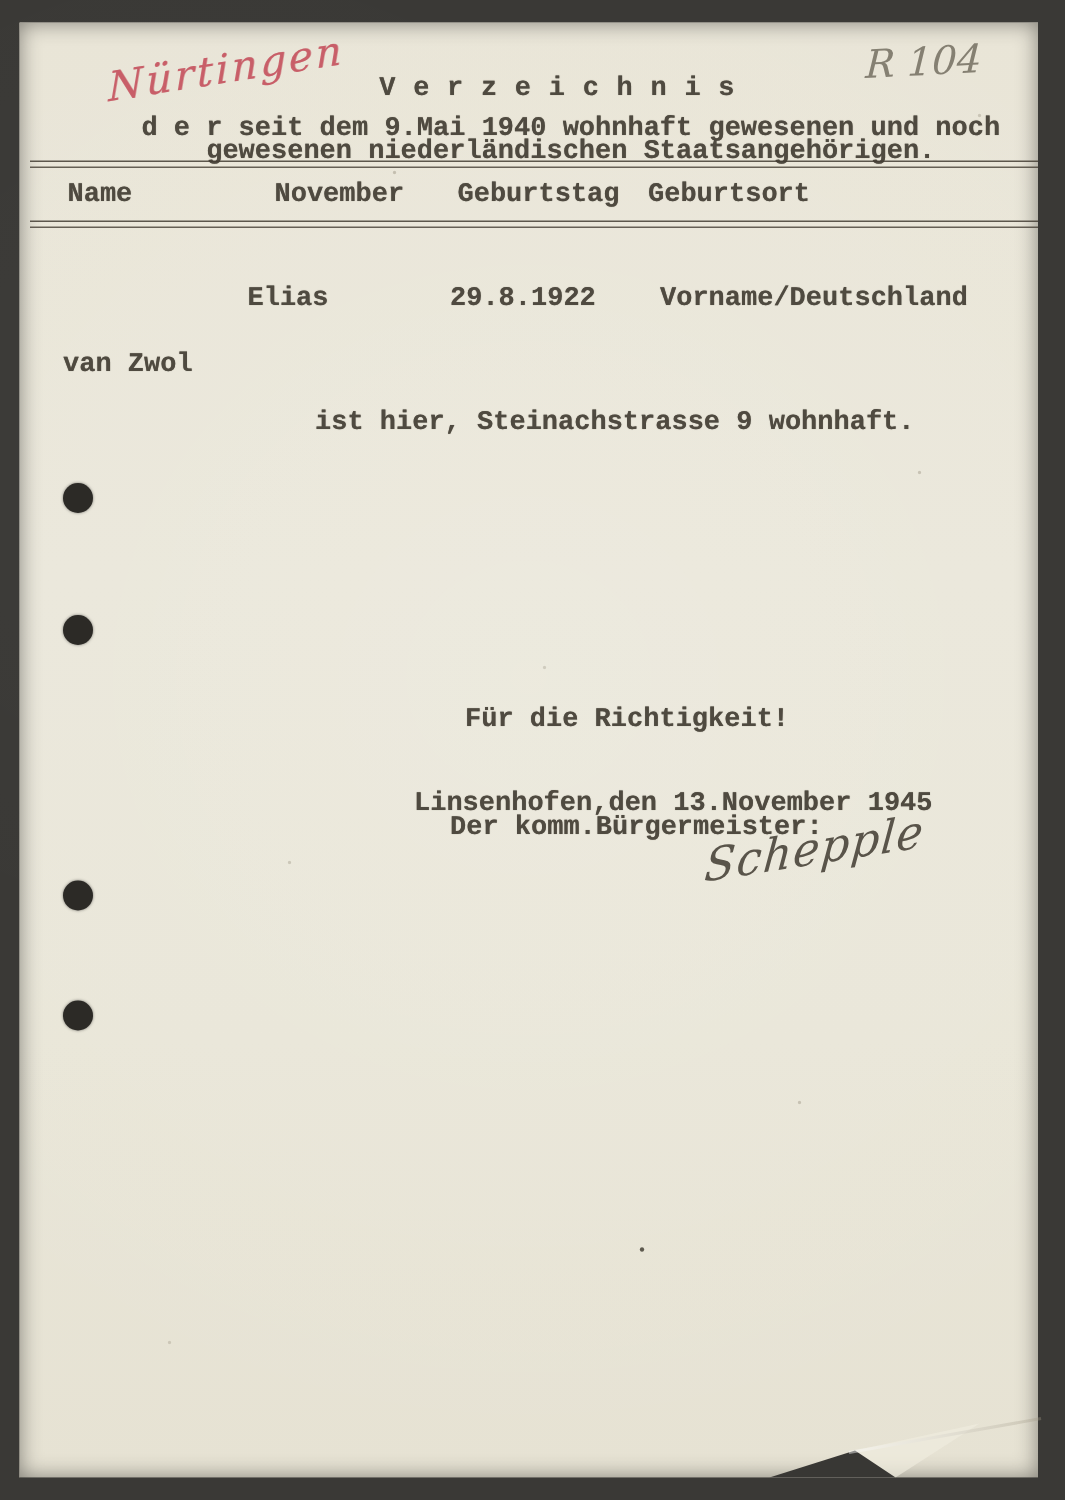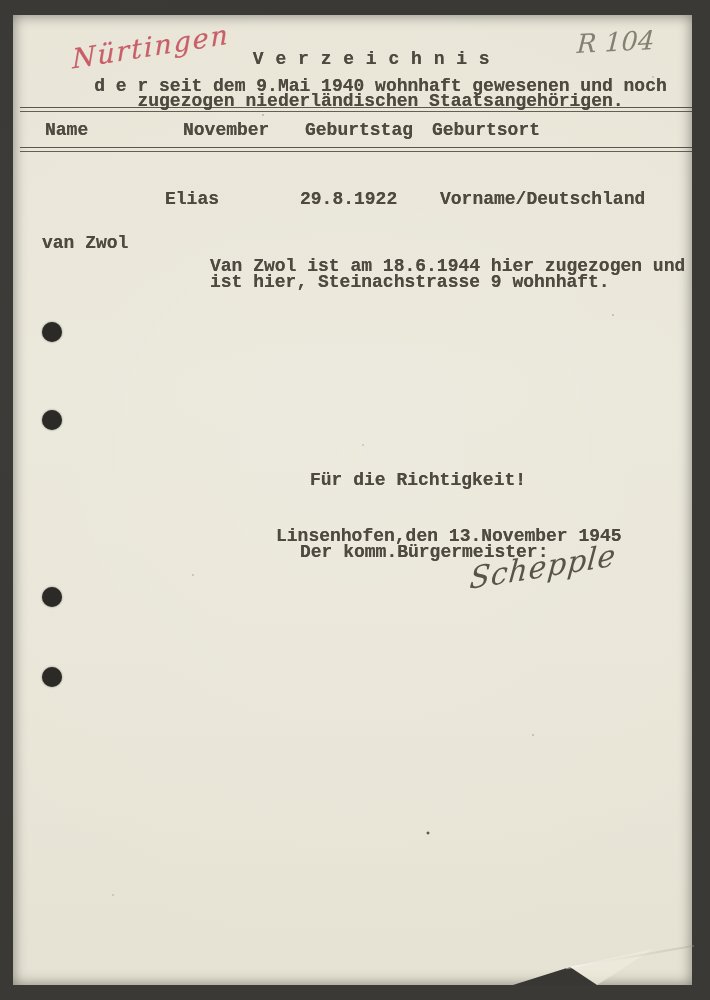--- a/index.html
+++ b/index.html
@@ -112,41 +112,40 @@
 
 <div class="scan-bg"></div>
 
 <div class="paper">
 
   <div class="handwriting red-note">Nürtingen</div>
   <div class="handwriting pencil-note">R 104</div>
 
   <div class="tw centered" style="left:40px; top:36px; width:637px; letter-spacing:0.5px;">V e r z e i c h n i s</div>
   <div class="tw centered" style="left:56px; top:64px; width:623px; line-height:15px;">d e r seit dem 9.Mai 1940 wohnhaft gewesenen und noch</div>
-  <div class="tw centered" style="left:56px; top:79px; width:623px; line-height:15px;">zugezogen niederländischen Staatsangehörigen.</div>
+  <div class="tw centered" style="left:56px; top:79px; width:623px; line-height:15px;">gewesenen niederländischen Staatsangehörigen.</div>
 
   <div class="rule-double" style="left:7px; top:92px; width:672px;"></div>
 
   <div style="position:absolute; left:0; top:107px; width:606px; height:16px;">
     <span class="tw cell" style="left:32px;">Name</span>
     <span class="tw cell" style="left:170px;">November</span>
     <span class="tw cell" style="left:292px;">Geburtstag</span>
     <span class="tw cell" style="left:419px;">Geburtsort</span>
   </div>
 
   <div class="rule-double" style="left:7px; top:132px; width:672px;"></div>
 
   <div style="position:absolute; left:0; top:176px; width:679px; height:16px;">
     <span class="tw cell" style="left:29px;margin-top:44px;">van Zwol</span>
     <span class="tw cell" style="left:152px;">Elias</span>
     <span class="tw cell" style="left:287px;">29.8.1922</span>
     <span class="tw cell" style="left:427px;">Vorname/Deutschland</span>
   </div>
 
-  <div class="tw" style="left:197px; top:243px;">Van Zwol ist am 18.6.1944 hier zugezogen und</div>
   <div class="tw" style="left:197px; top:259px;">ist hier, Steinachstrasse 9 wohnhaft.</div>
 
   <div class="tw" style="left:297px; top:457px;">Für die Richtigkeit!</div>
 
   <div class="tw" style="left:247px; top:513px;margin-left:16px;">Linsenhofen,den 13.November 1945</div>
   <div class="tw" style="left:287px; top:529px;">Der komm.Bürgermeister:</div>
   <div class="handwriting signature">Schepple</div>
 
   <div class="punch-hole hole-1"></div>
   <div class="punch-hole hole-2"></div>

